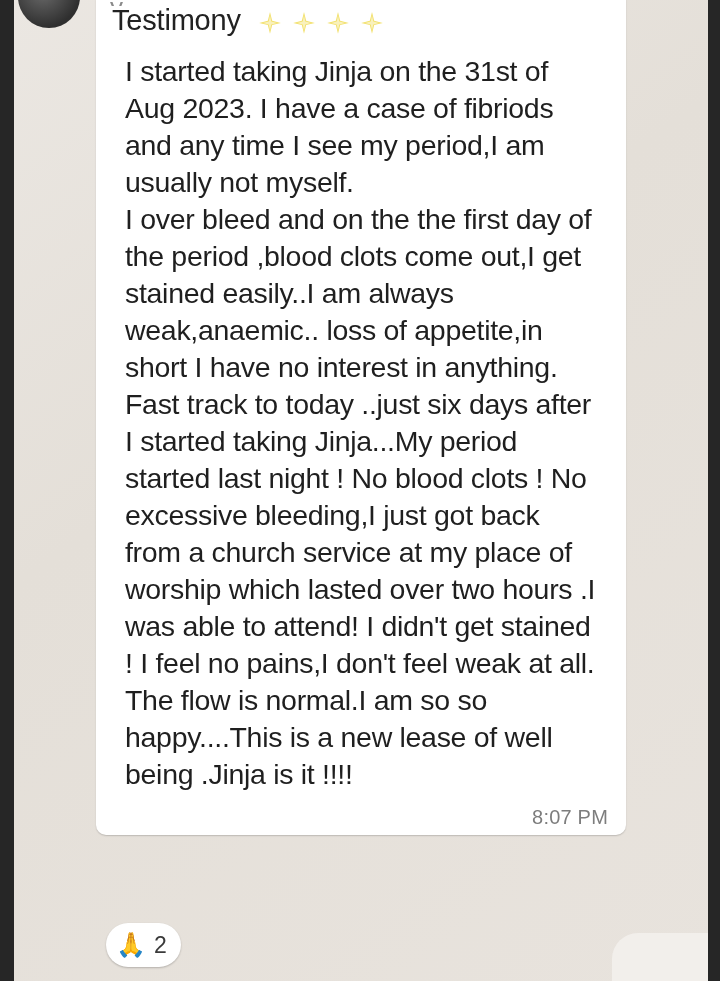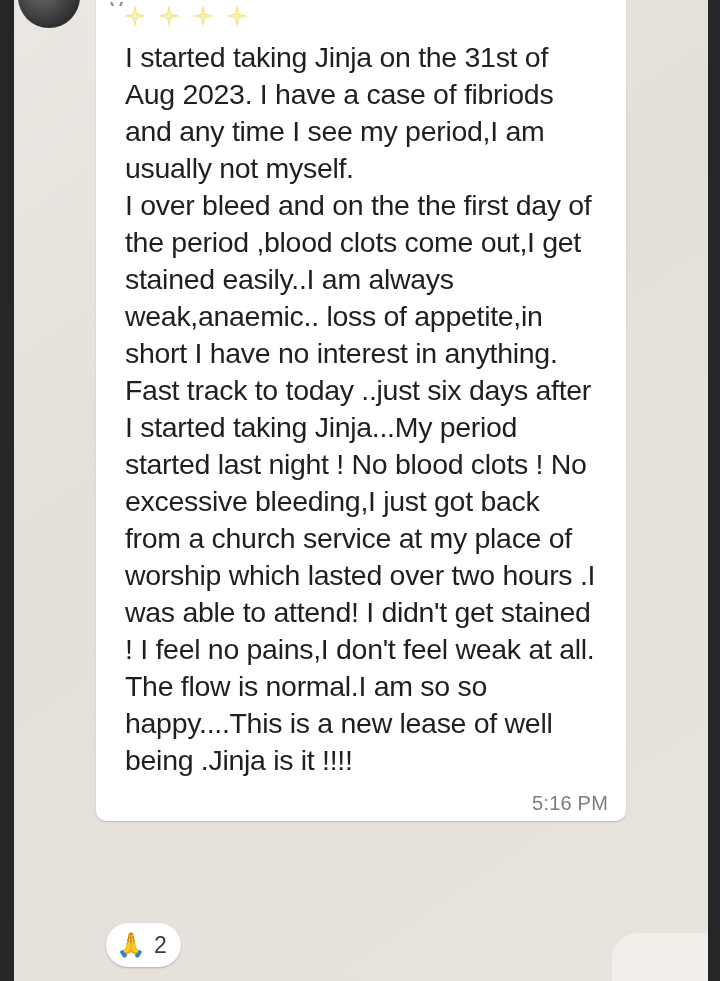--- a/index.html
+++ b/index.html
@@ -166,20 +166,21 @@
 <div class="edge left"></div>
 <div class="edge right"></div>
 
 <div class="avatar"></div>
 
 <div class="bubble-clip">y ... </div>
 
 <div class="bubble">
 
   <div class="msg-title">
+    <span>Testimony</span>
     <span class="sparkles">
       <span class="sparkle">
         <svg viewBox="0 0 24 24" width="26" height="26" aria-hidden="true">
           <path d="M12 1 L14 9 L22 11 L14 13 L12 21 L10 13 L2 11 L10 9 Z" fill="#f2e06a"></path>
           <path d="M12 4 L13.2 9.6 L18.6 11 L13.2 12.4 L12 18 L10.8 12.4 L5.4 11 L10.8 9.6 Z" fill="#ffffff" opacity="0.55"></path>
         </svg>
       </span>
       <span class="sparkle">
         <svg viewBox="0 0 24 24" width="26" height="26" aria-hidden="true">
           <path d="M12 1 L14 9 L22 11 L14 13 L12 21 L10 13 L2 11 L10 9 Z" fill="#f2e06a"></path>
@@ -199,21 +200,21 @@
         </svg>
       </span>
     </span>
   </div>
 
   <div class="msg-body">I started taking Jinja on the 31st of Aug 2023. I have a case of fibriods and any time I see my period,I am usually not myself.
 I over bleed and on the the first day of the period ,blood clots come out,I get stained easily..I am always weak,anaemic.. loss of appetite,in short I have no interest in anything.
 Fast track to today ..just six days after I started taking Jinja...My period started last night ! No blood clots ! No excessive bleeding,I just got back from a church service at my place of worship which lasted over two hours .I was able to attend! I didn't get stained ! I feel no pains,I don't feel weak at all. The flow is normal.I am so so happy....This is a new lease of well being .Jinja is it !!!!</div>
 
   <div class="meta-row">
-    <span class="timestamp">5:16 PM</span>
+    <span class="timestamp">8:07 PM</span>
   </div>
 
 </div>
 
 <div class="reaction">
   <span class="emoji">🙏</span>
   <span class="count">2</span>
 </div>
 
 <div class="corner-widget"></div>

